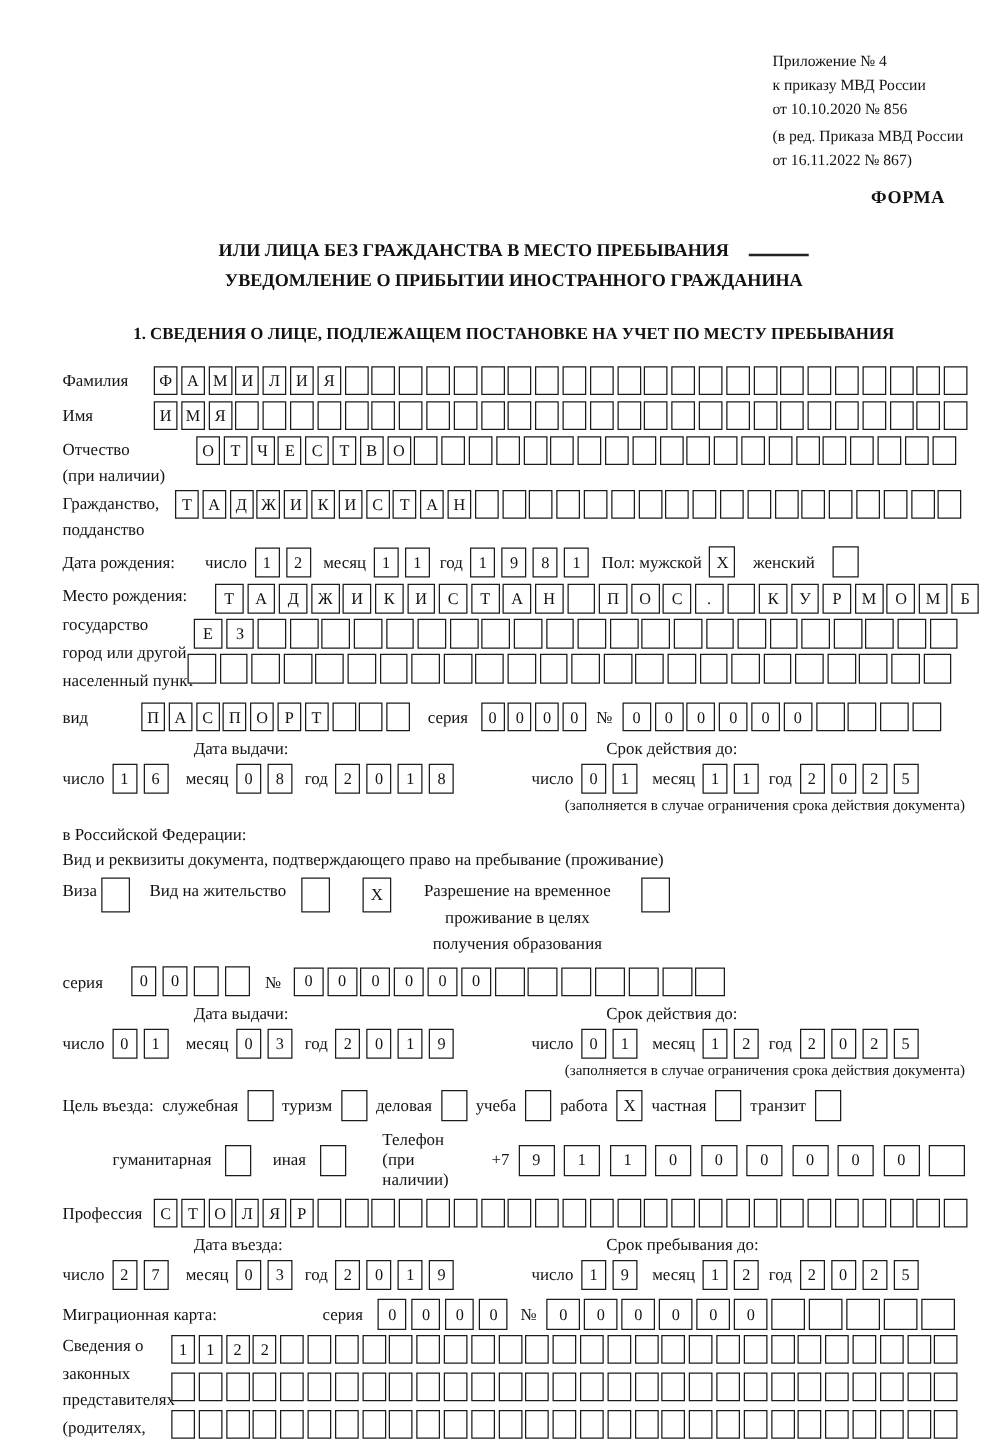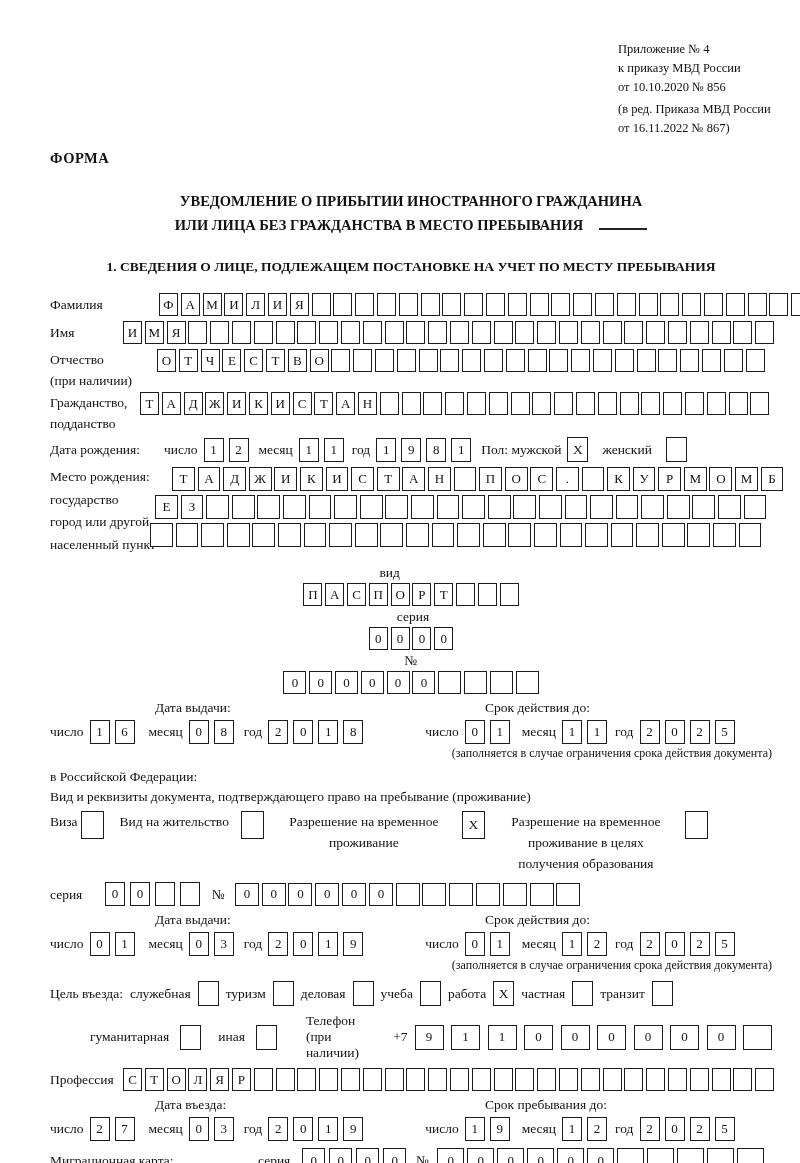--- a/index.html
+++ b/index.html
@@ -2,21 +2,21 @@
 <html><head>
 <meta charset="utf-8">
 <style>
   html,body { margin:0; padding:0; background:#ffffff; }
   body { width:800px; height:1163px; font-family:"Liberation Serif", serif; color:#121212; }
   .page { position:relative; box-sizing:border-box; width:800px; height:1163px; padding:40px 28px 4px 50px; overflow:hidden; }
 
   
   .appendix { margin-left:568px; width:170px; font-size:12.5px; line-height:19px; }
   .appendix .ed { margin-top:3px; }
-  .forma { text-align:left; padding-right:16px; font-weight:bold; font-size:14.5px; margin-top:12px; letter-spacing:.5px; }
+  .forma { text-align:right; padding-right:16px; font-weight:bold; font-size:14.5px; margin-top:12px; letter-spacing:.5px; }
 
   .title { text-align:center; font-weight:bold; font-size:14.5px; line-height:24px; margin-top:22px; }
   .blank-line { display:inline-block; width:48px; border-bottom:2px solid #222; margin-left:16px; vertical-align:baseline; height:12px; }
 
   .sec-heading { text-align:center; font-weight:bold; font-size:13.5px; margin-top:22px; }
 
   
   .row { display:flex; align-items:center; margin-bottom:5px; }
   .row.top { align-items:flex-start; }
   .lbl { font-size:13.5px; flex:none; line-height:21px; }
@@ -74,27 +74,27 @@
     <div>Приложение № 4</div>
     <div>к приказу МВД России</div>
     <div>от 10.10.2020 № 856</div>
     <div class="ed">(в ред. Приказа МВД России</div>
     <div>от 16.11.2022 № 867)</div>
   </div>
 
   <div class="forma">ФОРМА</div>
 
   <div class="title">
+    <div><span>ИЛИ ЛИЦА БЕЗ ГРАЖДАНСТВА В МЕСТО ПРЕБЫВАНИЯ</span><span class="blank-line"></span></div>
     <div>УВЕДОМЛЕНИЕ О ПРИБЫТИИ ИНОСТРАННОГО ГРАЖДАНИНА</div>
-    <div><span>ИЛИ ЛИЦА БЕЗ ГРАЖДАНСТВА В МЕСТО ПРЕБЫВАНИЯ</span><span class="blank-line"></span></div>
   </div>
 
   <div class="sec-heading">1. СВЕДЕНИЯ О ЛИЦЕ, ПОДЛЕЖАЩЕМ ПОСТАНОВКЕ НА УЧЕТ ПО МЕСТУ ПРЕБЫВАНИЯ</div>
 
-  <div class="row" style="margin-top:18px;gap:36px;">
+  <div class="row" style="margin-top:18px;">
     <span class="lbl" style="width:73px;">Фамилия</span>
     <div class="cr">
         <span class="c">Ф</span>
         <span class="c">А</span>
         <span class="c">М</span>
         <span class="c">И</span>
         <span class="c">Л</span>
         <span class="c">И</span>
         <span class="c">Я</span>
         <span class="c"></span>
@@ -344,21 +344,21 @@
           <span class="c"></span>
           <span class="c"></span>
           <span class="c"></span>
           <span class="c"></span>
           <span class="c"></span>
         </div>
     </div>
   </div>
 
 
-  <div class="row" style="margin-bottom:6px;flex-direction:column;">
+  <div class="row" style="margin-bottom:6px;">
     <span class="lbl" style="width:63px;">вид</span>
     <div class="cr">
         <span class="c">П</span>
         <span class="c">А</span>
         <span class="c">С</span>
         <span class="c">П</span>
         <span class="c">О</span>
         <span class="c">Р</span>
         <span class="c">Т</span>
         <span class="c"></span>
@@ -439,21 +439,20 @@
   <div class="visa-row">
     <div class="pair">
       <span class="cap">Виза</span>
       <span class="cb tall" style="margin-left:3px;"></span>
     </div>
     <div class="pair" style="margin-left:16px;">
       <span class="cap">Вид на жительство</span>
       <span class="cb tall" style="margin-left:12px;"></span>
     </div>
     <div class="pair" style="margin-left:14px;">
-      <span class="cap center" style="width:172px;">Разрешение на временное проживание</span>
       <span class="cb tall" style="margin-left:12px;">X</span>
     </div>
     <div class="pair" style="margin-left:12px;">
       <span class="cap center" style="width:178px;">Разрешение на временное проживание в целях получения образования</span>
       <span class="cb tall" style="margin-left:10px;"></span>
     </div>
   </div>
 
   <div class="row" style="margin-bottom:6px;">
     <span class="lbl" style="width:55px;">серия</span>

